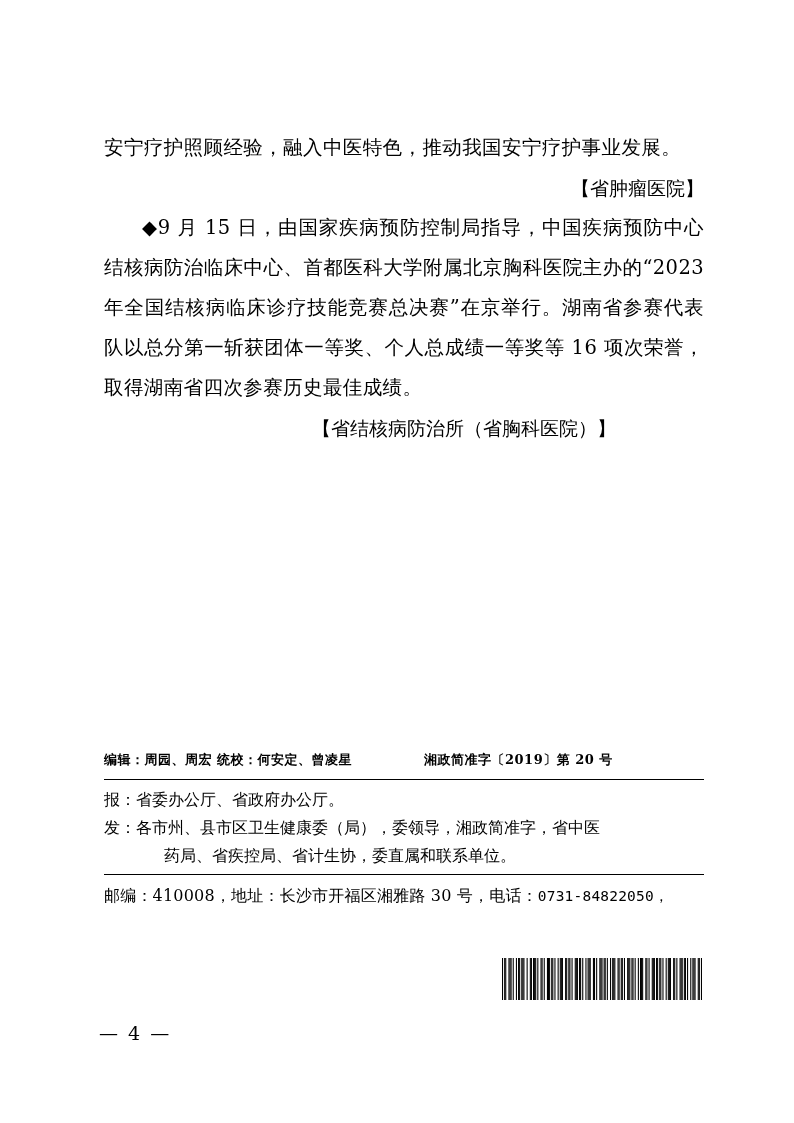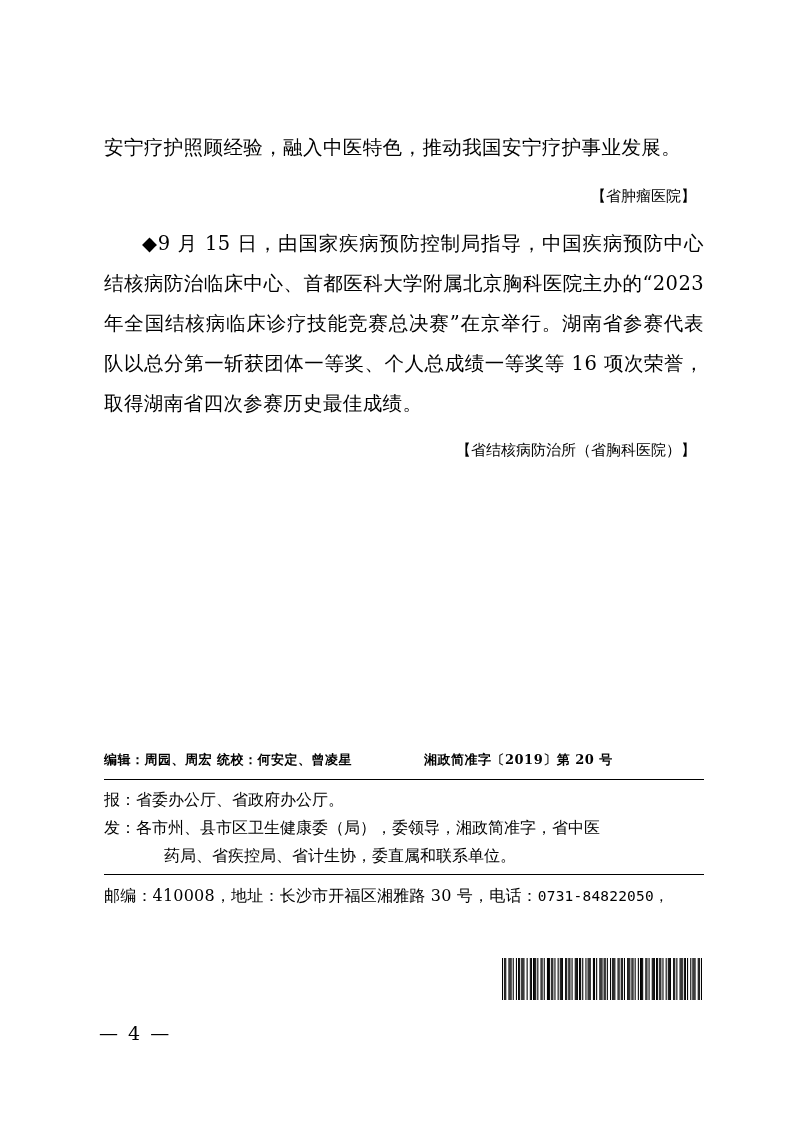--- a/index.html
+++ b/index.html
@@ -32,28 +32,28 @@
     line-height: 40px;
     letter-spacing: 0.4px;
     text-align: justify;
     text-justify: inter-ideograph;
     margin: 0;
   }
   .para.indent {
     text-indent: 38px;
   }
   .attribution {
-    font-size: 15px;
+    font-size: 19px;
     line-height: 40px;
     text-align: right;
-    margin: 8px;
+    margin: 0;
   }
   .attribution.center-right {
+    text-align: center;
     padding-left: 120px;
-    font-family: Liberation Mono, monospace;
   }
 
   .footer {
     position: absolute;
     left: 100px;
     top: 745px;
     width: 600px;
   }
   .editor-line {
     display: flex;

